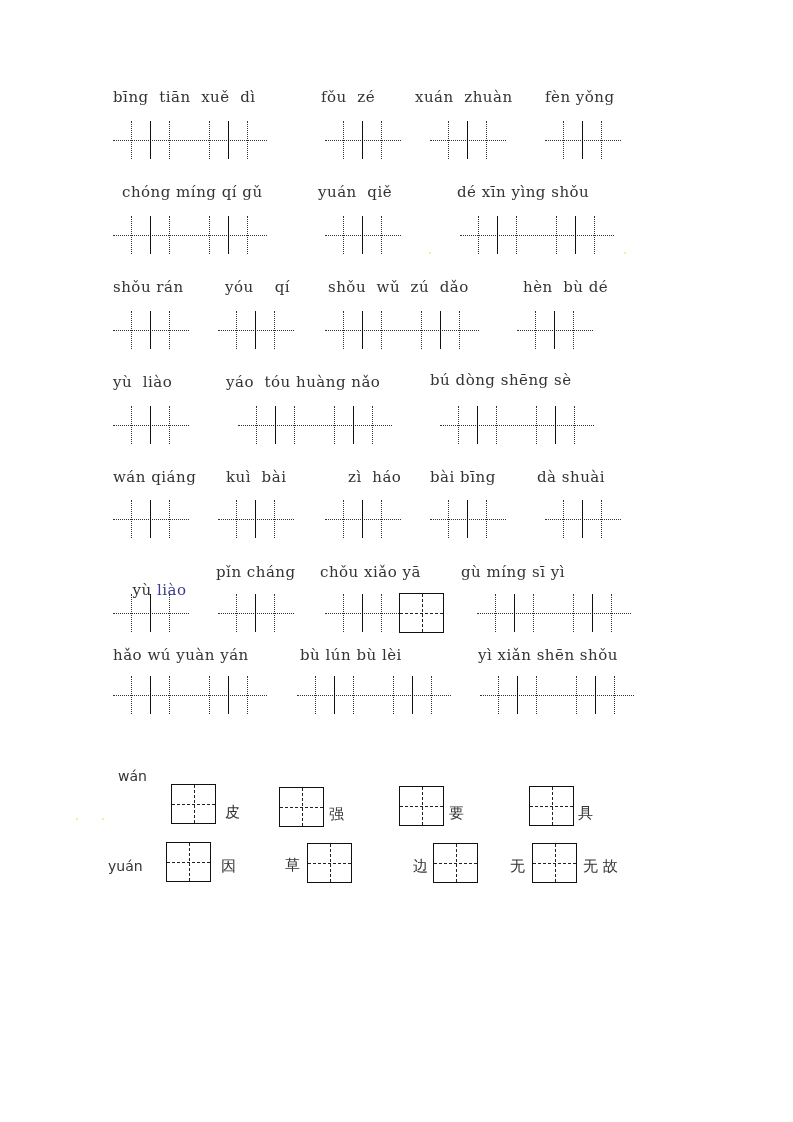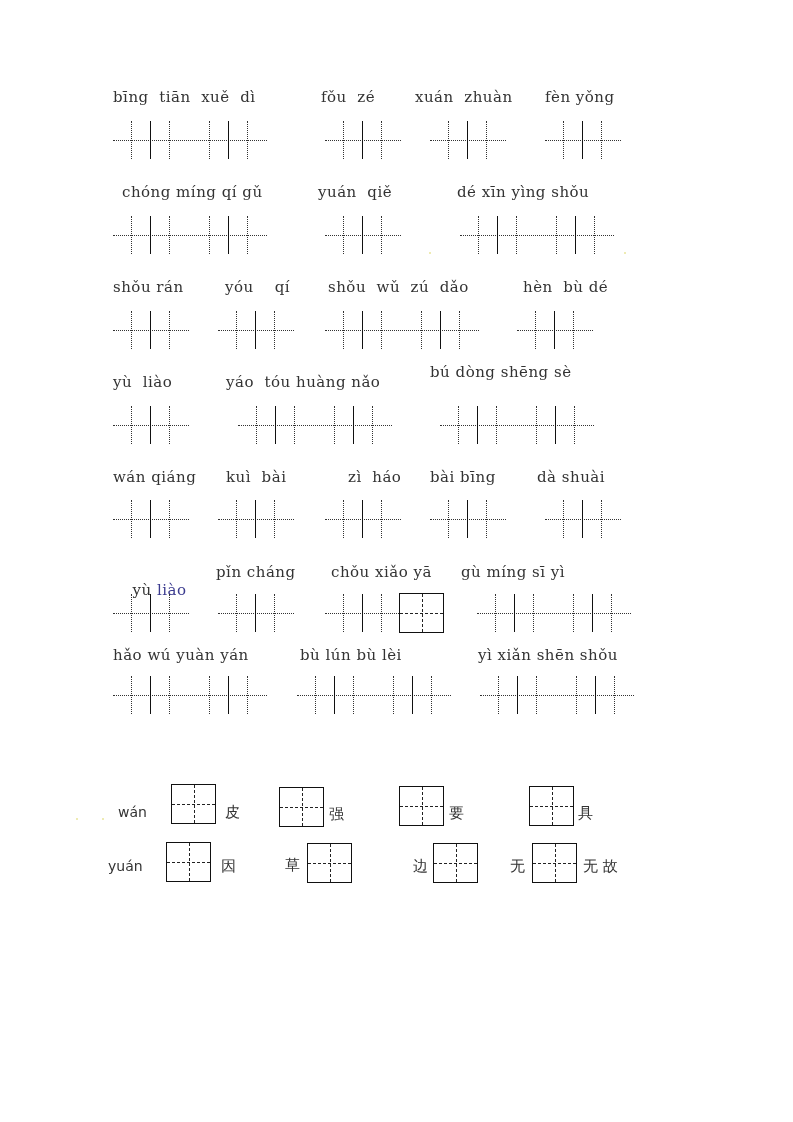--- a/index.html
+++ b/index.html
@@ -113,21 +113,21 @@
 </div>
 <div class="grid" style="left:517px;top:311px;width:76px">
   <div class="h"></div>
     <div class="vd" style="left:18px"></div>
     <div class="vs" style="left:37px"></div>
     <div class="vd" style="left:56px"></div>
 </div>
 
 <div class="py" style="left:113px;top:373px">yù  liào</div>
 <div class="py" style="left:226px;top:373px">yáo  tóu huàng nǎo</div>
-<div class="py" style="left:430px;top:363px">bú dòng shēng sè</div>
+<div class="py" style="left:430px;top:371px">bú dòng shēng sè</div>
 
 <div class="grid" style="left:113px;top:406px;width:76px">
   <div class="h"></div>
     <div class="vd" style="left:18px"></div>
     <div class="vs" style="left:37px"></div>
     <div class="vd" style="left:56px"></div>
 </div>
 <div class="grid" style="left:238px;top:406px;width:154px">
   <div class="h"></div>
   <div class="vd" style="left:18px"></div>
@@ -181,21 +181,21 @@
   <div class="h"></div>
     <div class="vd" style="left:18px"></div>
     <div class="vs" style="left:37px"></div>
     <div class="vd" style="left:56px"></div>
 </div>
 
 <div class="py" style="left:122px;top:563px">
   <span>yù </span><span class="blue">liào</span>
 </div>
 <div class="py" style="left:216px;top:563px">pǐn cháng</div>
-<div class="py" style="left:331px;top:563px">chǒu xiǎo yā</div>
+<div class="py" style="left:320px;top:563px">chǒu xiǎo yā</div>
 <div class="py" style="left:461px;top:563px">gù míng sī yì</div>
 
 <div class="grid" style="left:113px;top:594px;width:76px">
   <div class="h"></div>
     <div class="vd" style="left:18px"></div>
     <div class="vs" style="left:37px"></div>
     <div class="vd" style="left:56px"></div>
 </div>
 <div class="grid" style="left:218px;top:594px;width:76px">
   <div class="h"></div>
@@ -251,21 +251,21 @@
     <div class="vs" style="left:37px"></div>
     <div class="vd" style="left:56px"></div>
   <div class="vd" style="left:96px"></div>
     <div class="vs" style="left:115px"></div>
     <div class="vd" style="left:134px"></div>
 </div>
 
 <div class="dot" style="left:76px;top:818px"></div>
 <div class="dot" style="left:102px;top:818px"></div>
 
-<div class="lbl" style="left:118px;top:804px">wán</div>
+<div class="lbl" style="left:118px;top:768px">wán</div>
 <div class="box" style="left:171px;top:784px">
     <div class="bh"></div>
     <div class="bv"></div>
   </div>
 <div class="han" style="left:225px;top:803px">皮</div>
 <div class="box" style="left:279px;top:787px">
     <div class="bh"></div>
     <div class="bv"></div>
   </div>
 <div class="han" style="left:329px;top:805px">强</div>

